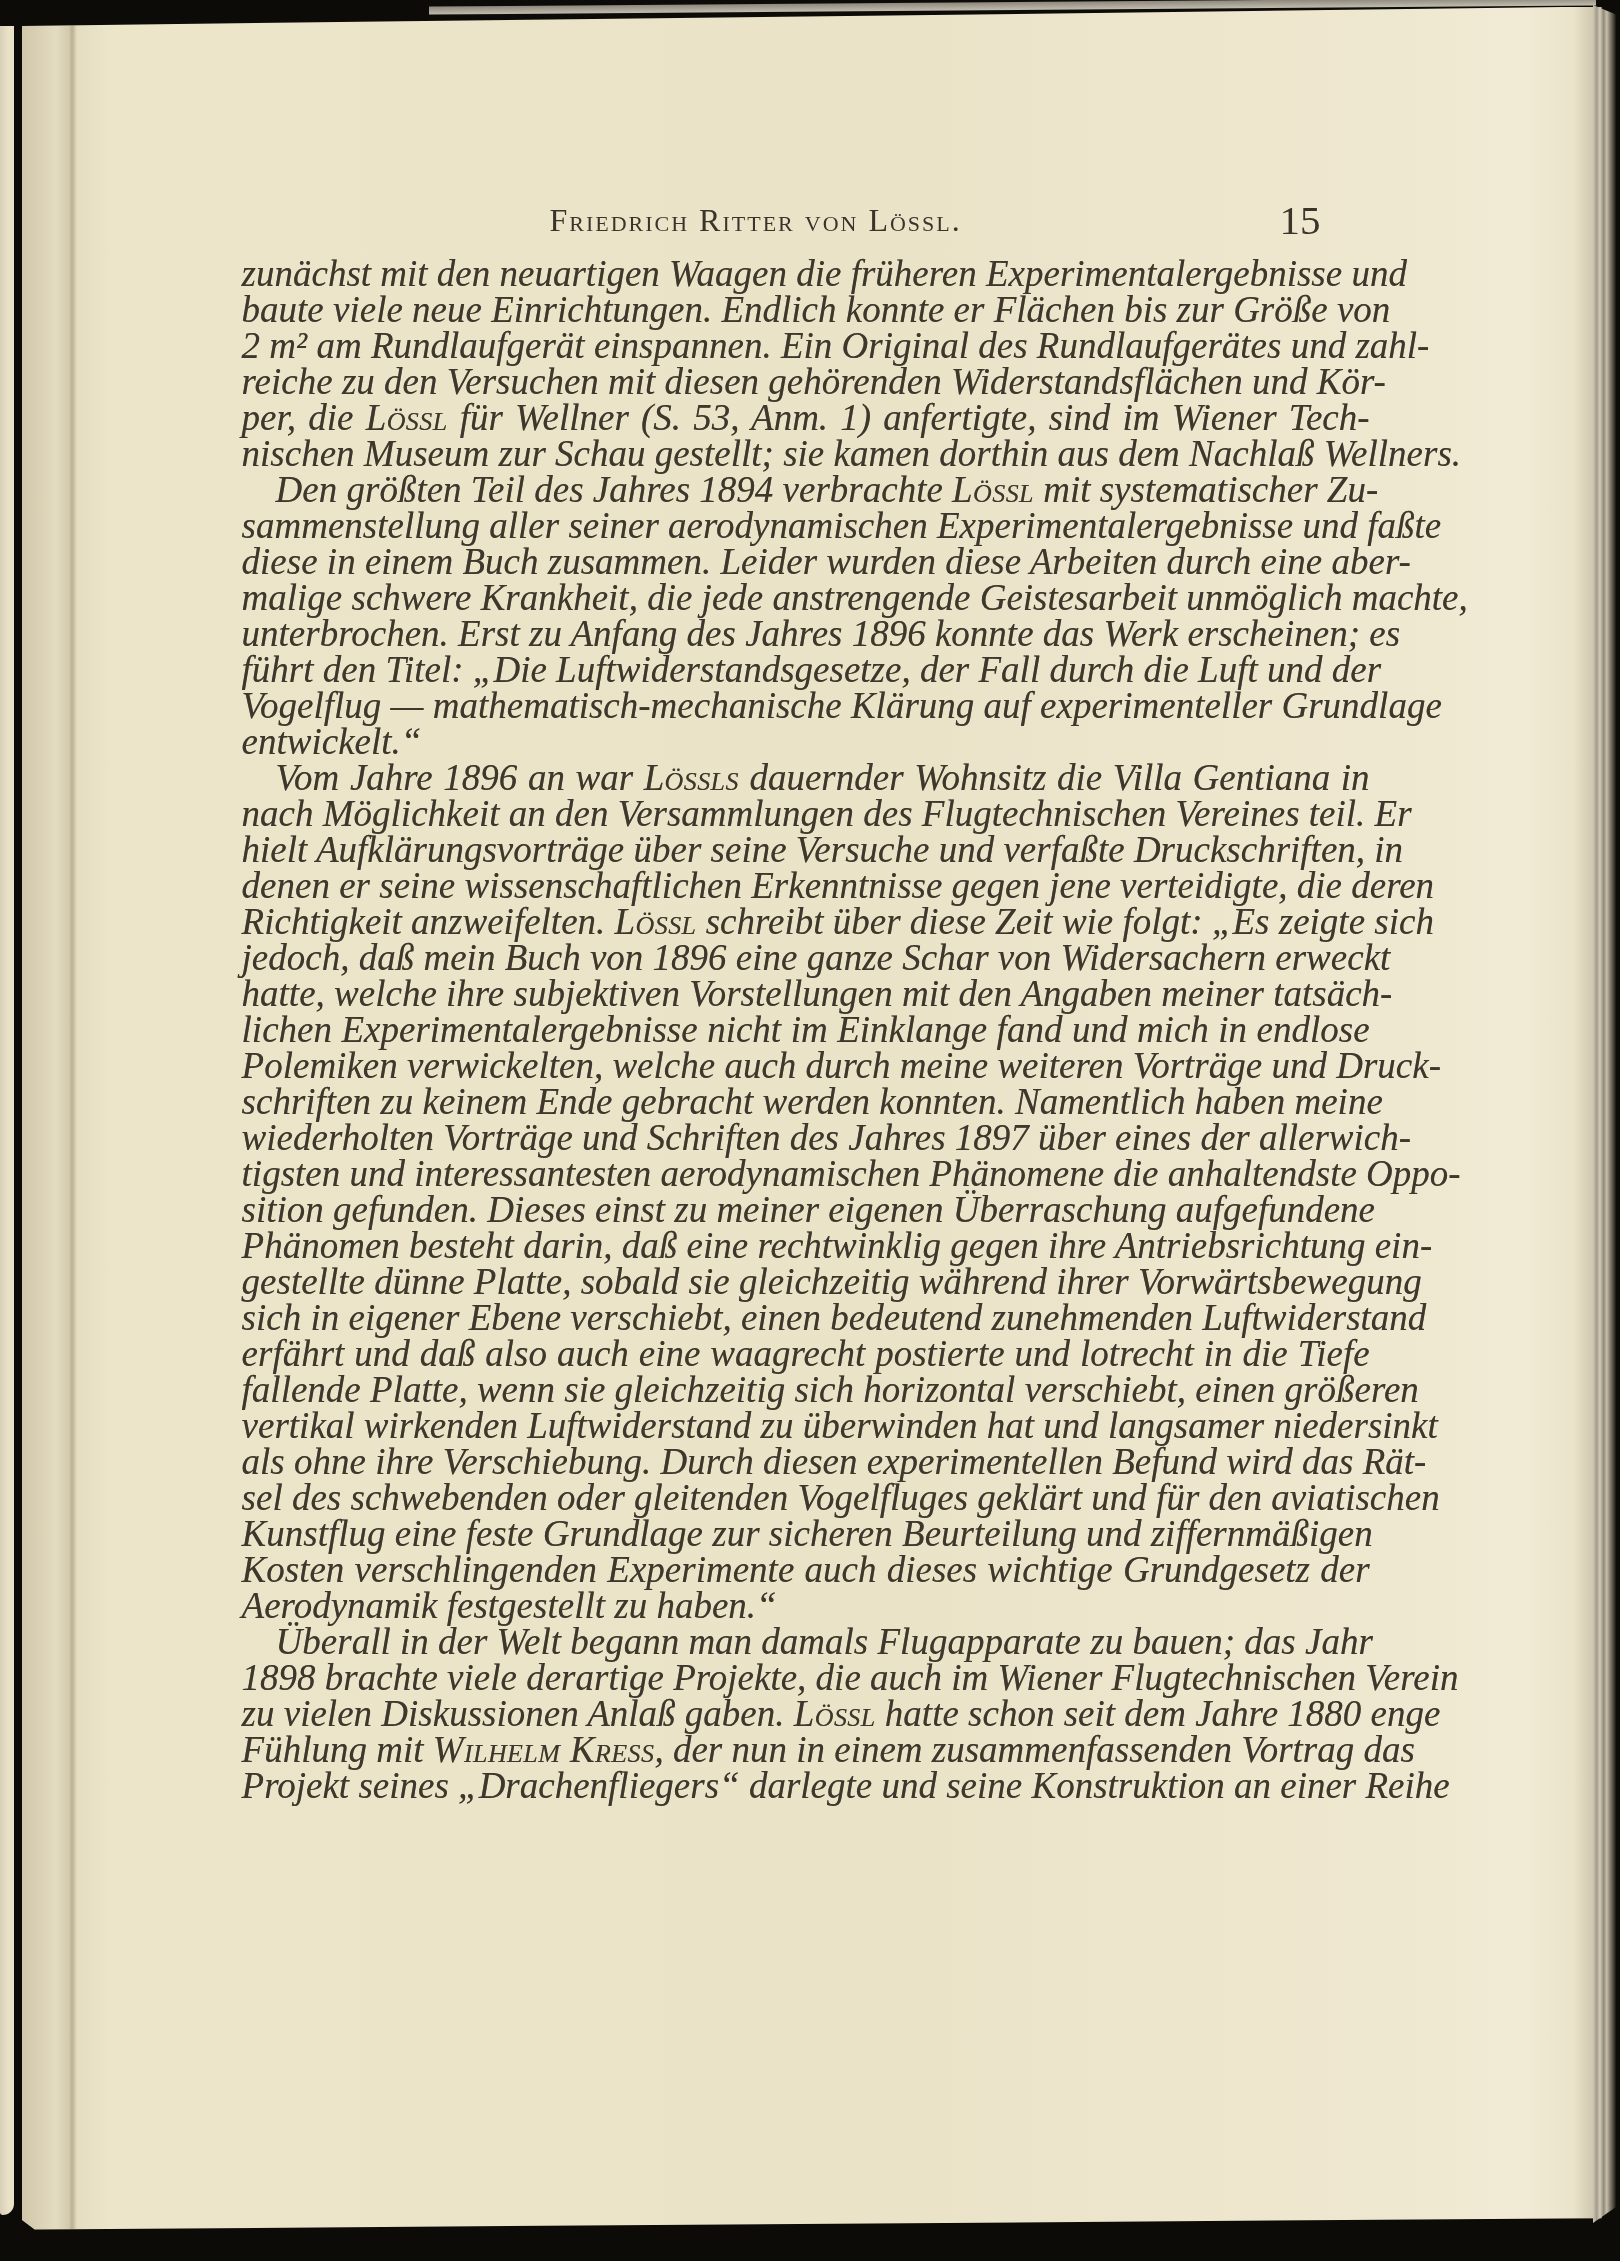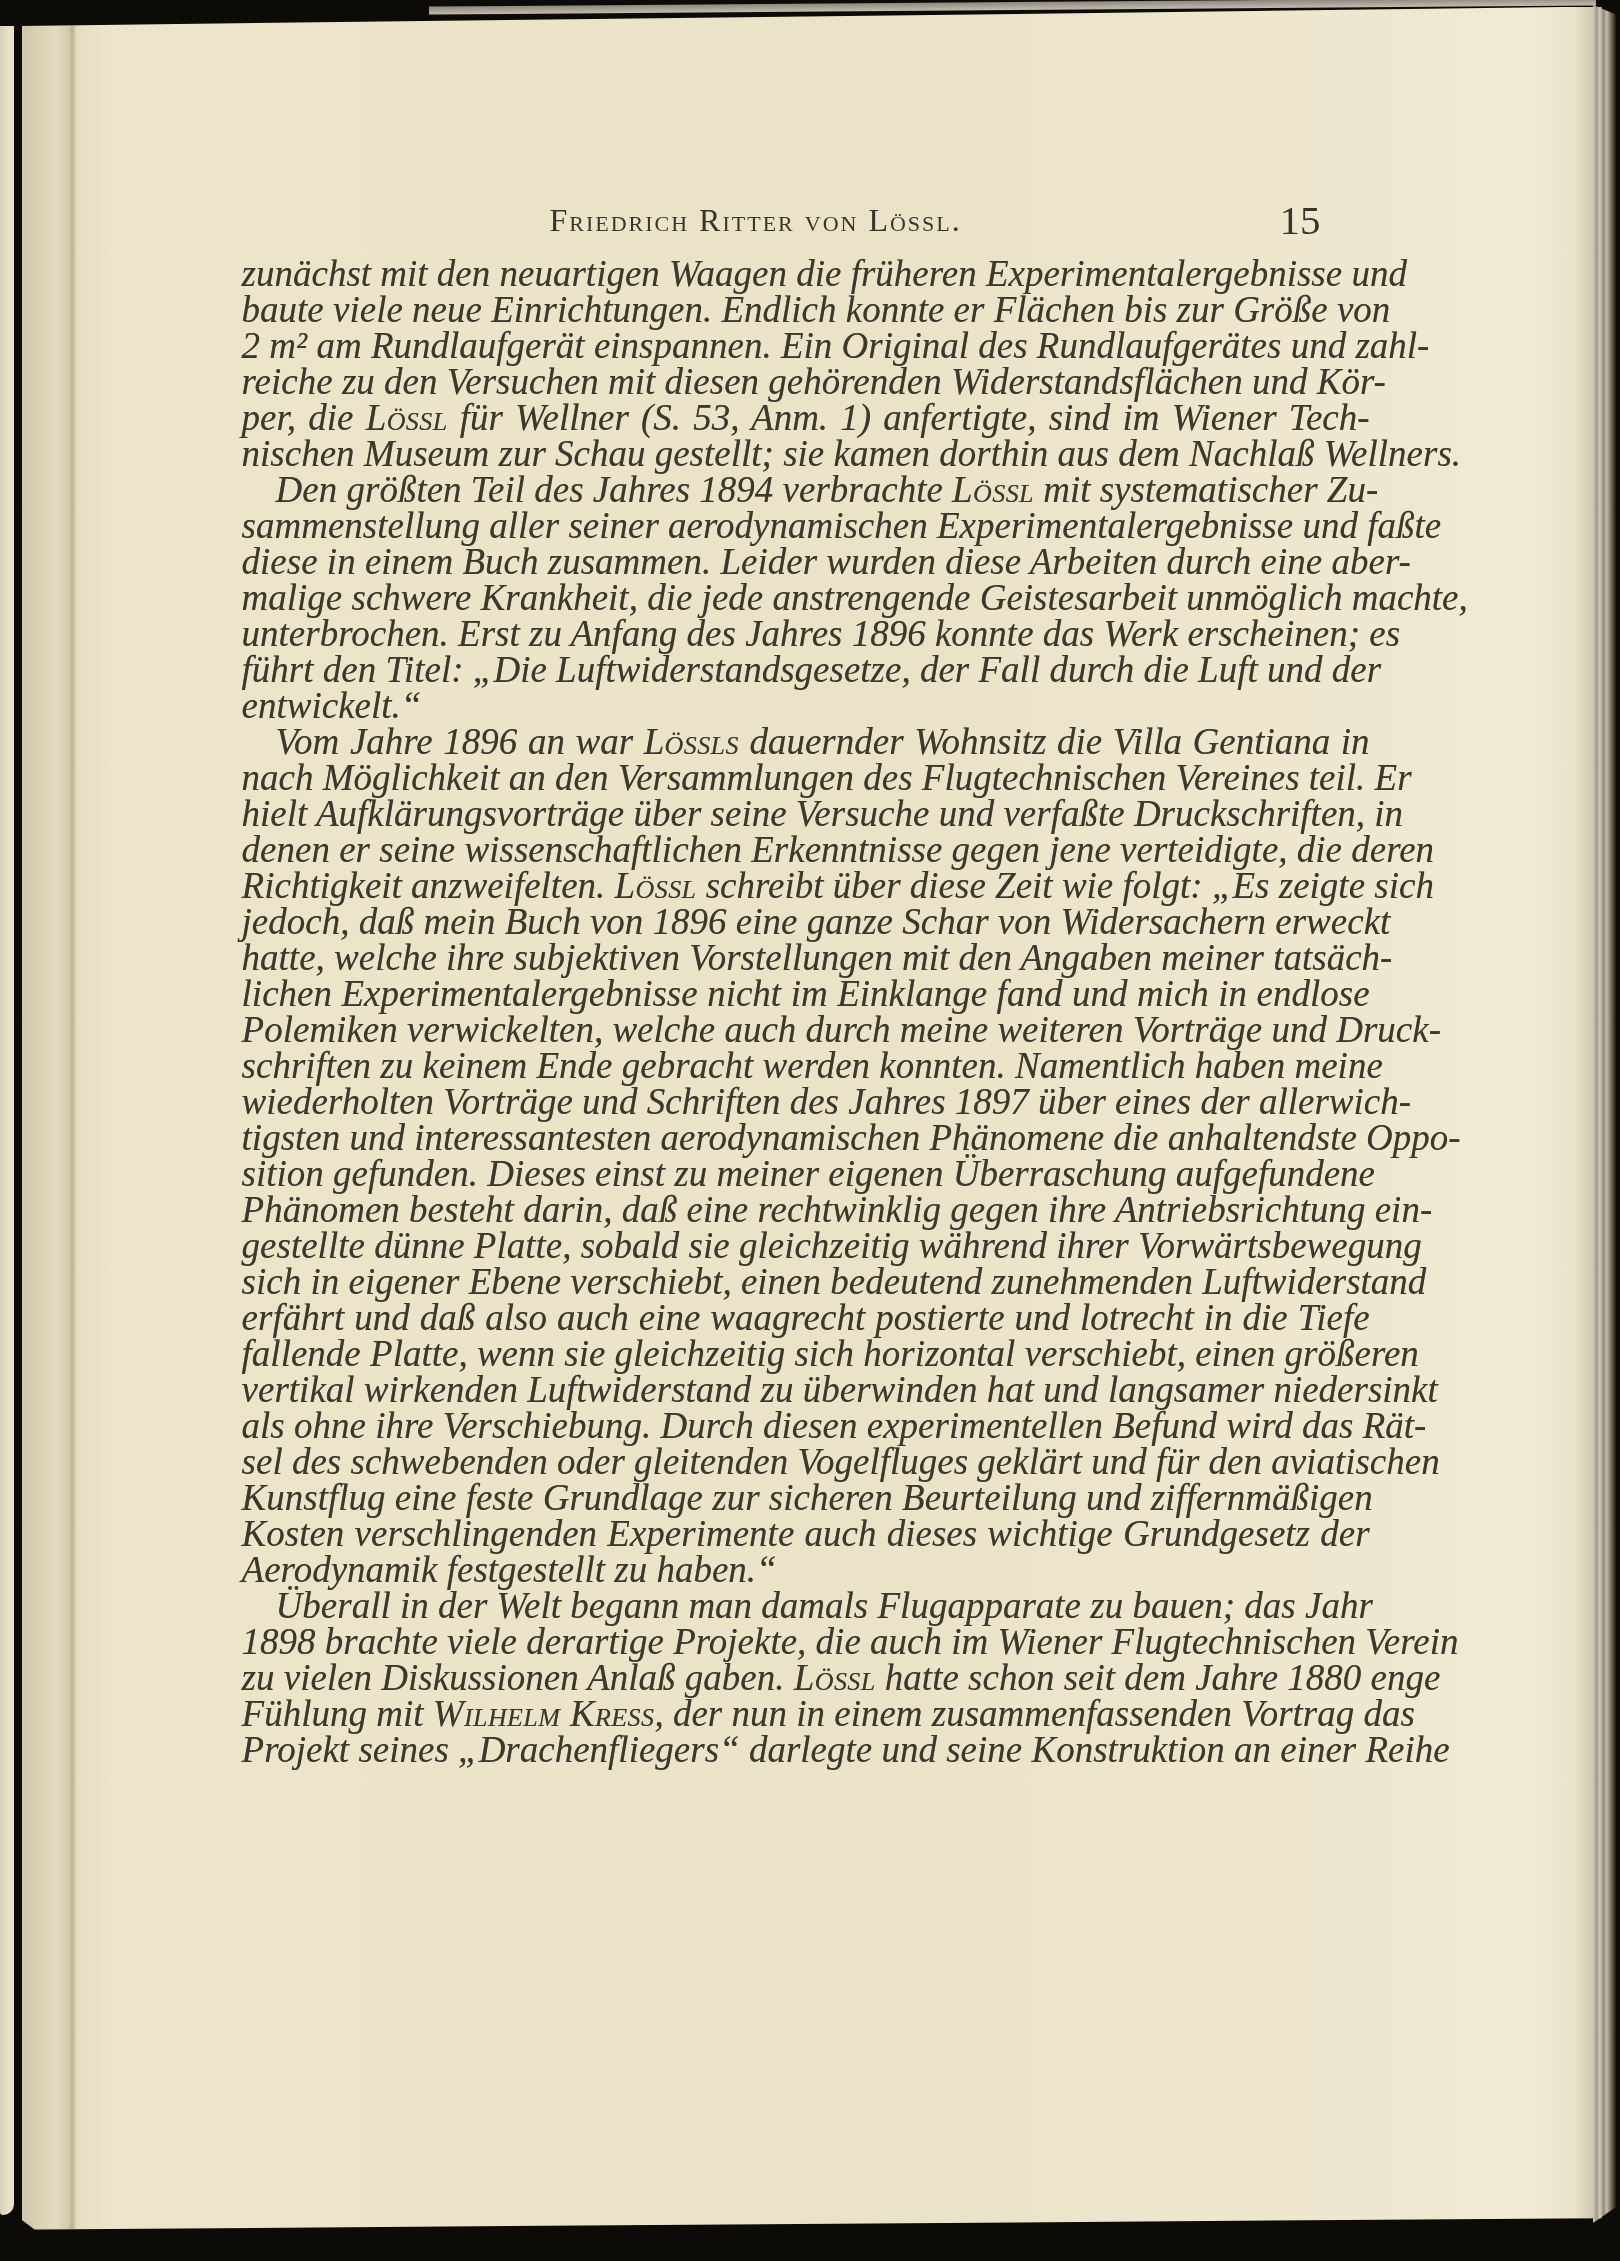--- a/index.html
+++ b/index.html
@@ -134,20 +134,21 @@
         <div class="line">2 m² am Rundlaufgerät einspannen. Ein Original des Rundlaufgerätes und zahl-</div>
         <div class="line">reiche zu den Versuchen mit diesen gehörenden Widerstandsflächen und Kör-</div>
         <div class="line">per, die <span class="sc">Lössl</span> für Wellner (S. 53, Anm. 1) anfertigte, sind im Wiener Tech-</div>
         <div class="line">nischen Museum zur Schau gestellt; sie kamen dorthin aus dem Nachlaß Wellners.</div>
         <div class="line indent">Den größten Teil des Jahres 1894 verbrachte <span class="sc">Lössl</span> mit systematischer Zu-</div>
         <div class="line">sammenstellung aller seiner aerodynamischen Experimentalergebnisse und faßte</div>
         <div class="line">diese in einem Buch zusammen. Leider wurden diese Arbeiten durch eine aber-</div>
         <div class="line">malige schwere Krankheit, die jede anstrengende Geistesarbeit unmöglich machte,</div>
         <div class="line">unterbrochen. Erst zu Anfang des Jahres 1896 konnte das Werk erscheinen; es</div>
         <div class="line">führt den Titel: „Die Luftwiderstandsgesetze, der Fall durch die Luft und der</div>
+        <div class="line">Vogelflug — mathematisch-mechanische Klärung auf experimenteller Grundlage</div>
         <div class="line short">entwickelt.“</div>
         <div class="line indent">Vom Jahre 1896 an war <span class="sc"><span class="sc">Lössl</span>s</span> dauernder Wohnsitz die Villa Gentiana in</div>
         <div class="line">nach Möglichkeit an den Versammlungen des Flugtechnischen Vereines teil. Er</div>
         <div class="line">hielt Aufklärungsvorträge über seine Versuche und verfaßte Druckschriften, in</div>
         <div class="line">denen er seine wissenschaftlichen Erkenntnisse gegen jene verteidigte, die deren</div>
         <div class="line">Richtigkeit anzweifelten. <span class="sc">Lössl</span> schreibt über diese Zeit wie folgt: „Es zeigte sich</div>
         <div class="line">jedoch, daß mein Buch von 1896 eine ganze Schar von Widersachern erweckt</div>
         <div class="line">hatte, welche ihre subjektiven Vorstellungen mit den Angaben meiner tatsäch-</div>
         <div class="line">lichen Experimentalergebnisse nicht im Einklange fand und mich in endlose</div>
         <div class="line">Polemiken verwickelten, welche auch durch meine weiteren Vorträge und Druck-</div>

